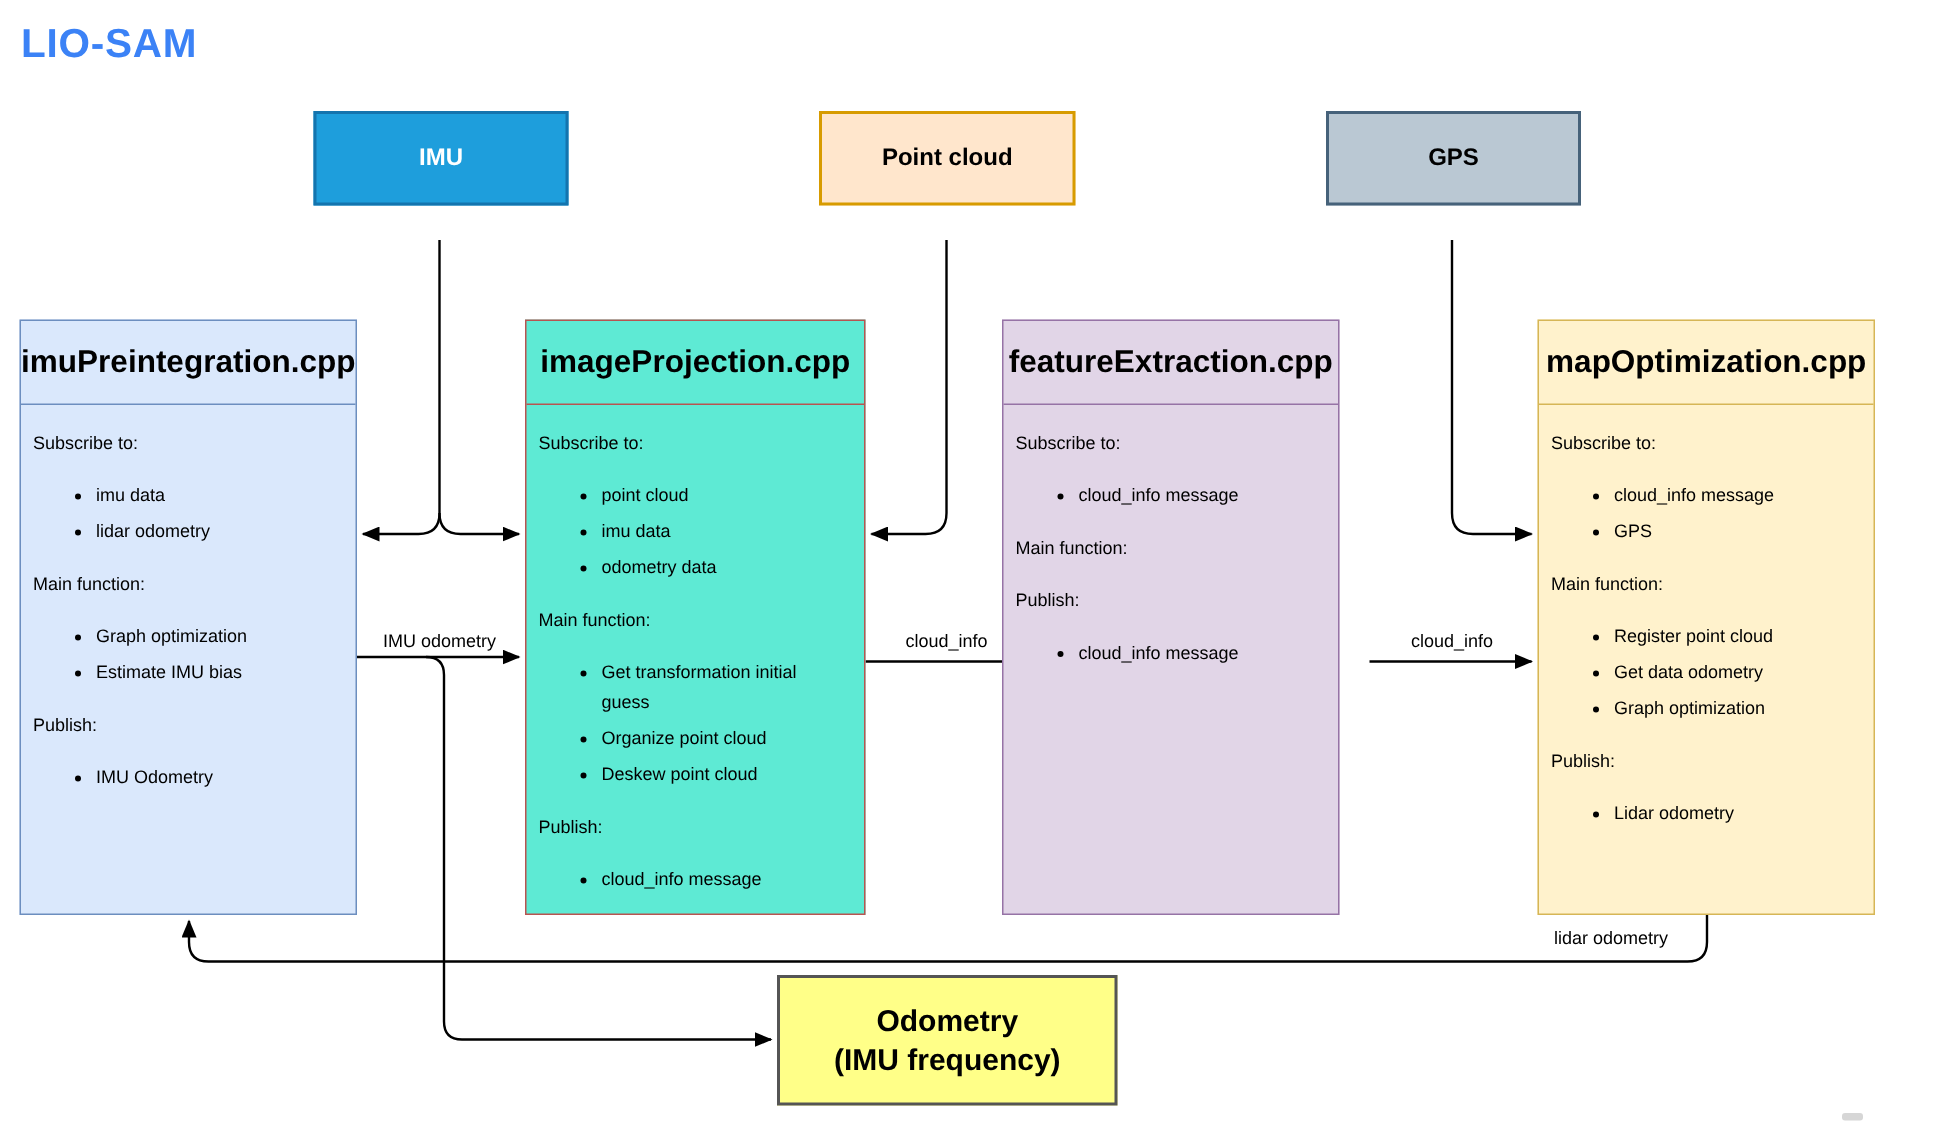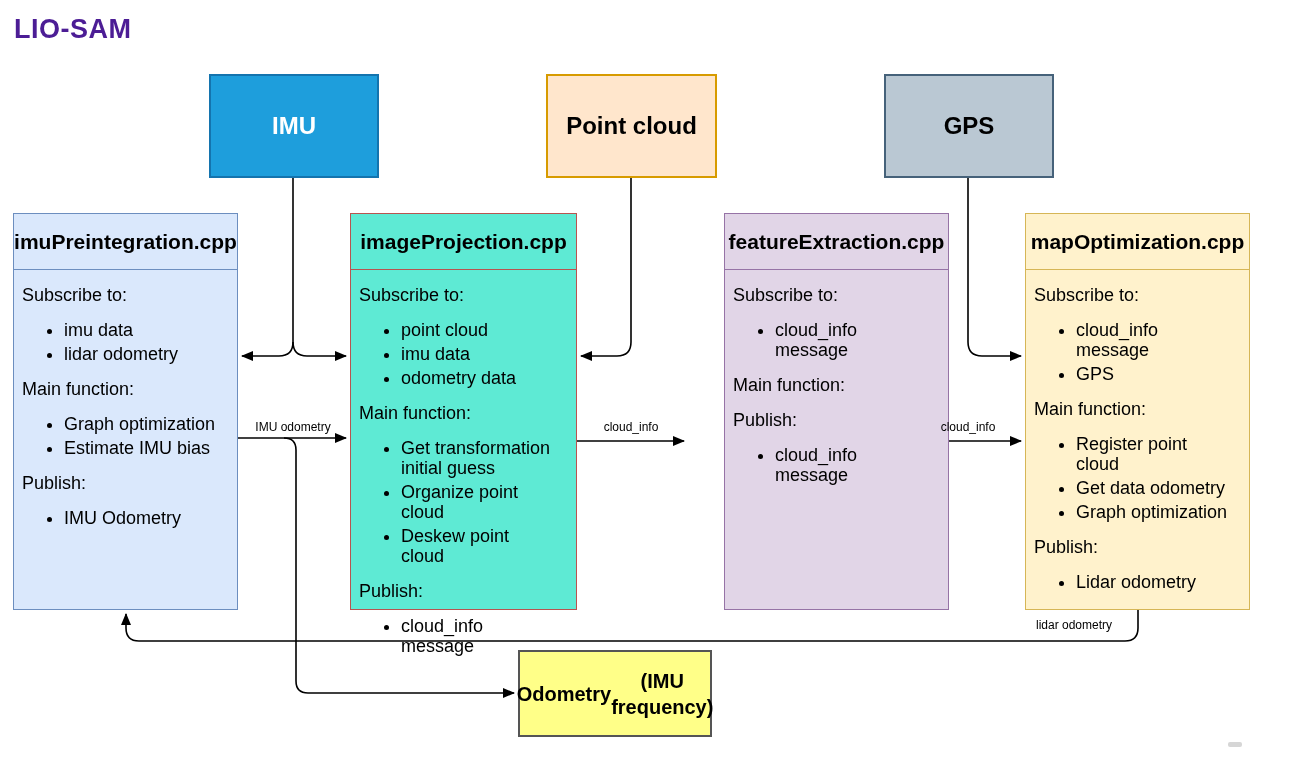--- a/index.html
+++ b/index.html
@@ -1,57 +1,57 @@
 <!DOCTYPE html>
 <html><head>
 <meta charset="utf-8">
 <style>
   html,body{margin:0;padding:0;background:#fff;}
   .canvas{
     position:relative;width:1304px;height:759px;background:#ffffff;
     font-family:"Liberation Sans", sans-serif;color:#000;overflow:hidden;
   }
   .page-title{
-    position:absolute;left:14px;top:14px;font-size:27px;font-weight:bold;color:#4c1d95;
+    position:absolute;left:14px;top:14px;font-size:27px;font-weight:bold;color:#3b82f6;
     letter-spacing:0.5px;
   }
   
   .input-box{
-    position:absolute;top:74px;height:104px;box-sizing:border-box;
+    position:absolute;top:74px;height:63px;box-sizing:border-box;
     display:flex;align-items:center;justify-content:center;
-    font-weight:bold;font-size:24px;border:2px solid;
+    font-weight:bold;font-size:16px;border:2px solid;
   }
   .imu-box{left:209px;width:170px;background:#1e9edc;border-color:#1474ae;color:#ffffff;}
   .pointcloud-box{left:546px;width:171px;background:#ffe6cc;border-color:#d79b00;}
   .gps-box{left:884px;width:170px;background:#bac8d3;border-color:#46627a;}
   
   .module{
     position:absolute;top:213px;height:397px;box-sizing:border-box;border:1px solid;
   }
   .m1{left:13px;width:225px;background:#dae8fc;border-color:#6c8ebf;}
   .m2{left:350px;width:227px;background:#5eead4;border-color:#b85450;}
-  .m3{left:724px;width:225px;background:#e1d5e7;border-color:#9673a6;}
+  .m3{left:668px;width:225px;background:#e1d5e7;border-color:#9673a6;}
   .m4{left:1025px;width:225px;background:#fff2cc;border-color:#d6b656;}
   .mtitle{
     height:55px;display:flex;align-items:center;justify-content:center;
     font-weight:bold;font-size:21px;border-bottom:1px solid;
   }
   .m1 .mtitle{border-color:#6c8ebf;}
   .m2 .mtitle{border-color:#b85450;}
   .m3 .mtitle{border-color:#9673a6;}
   .m4 .mtitle{border-color:#d6b656;}
-  .mbody{font-size:18px;line-height:20px;padding:0 6px 0 8px;}
+  .mbody{font-size:12px;line-height:20px;padding:0 6px 0 8px;}
   .sec-heading{margin:15px 0 0 0;}
   .mbody ul{margin:15px 0 0 0;padding:0 0 0 38px;}
   .mbody li{max-width:152px;margin:4px;padding:0;}
   
   .odometry-box{
-    position:absolute;left:518px;top:650px;width:194px;height:87px;box-sizing:border-box;
+    position:absolute;left:518px;top:650px;width:227px;height:87px;box-sizing:border-box;
     background:#ffff88;border:2px solid #555555;
-    display:flex;flex-direction:row;align-items:center;justify-content:center;
+    display:flex;flex-direction:column;align-items:center;justify-content:center;
     font-weight:bold;font-size:20px;line-height:26px;text-align:center;
   }
   
   .edge-label{
     position:absolute;width:110px;text-align:center;font-size:12px;color:#000;
   }
   .lbl-imu-odom{left:238px;top:420px;}
   .lbl-ci-a{left:576px;top:420px;}
   .lbl-ci-b{left:913px;top:420px;}
   .lbl-lidar-odom{left:1019px;top:618px;}

